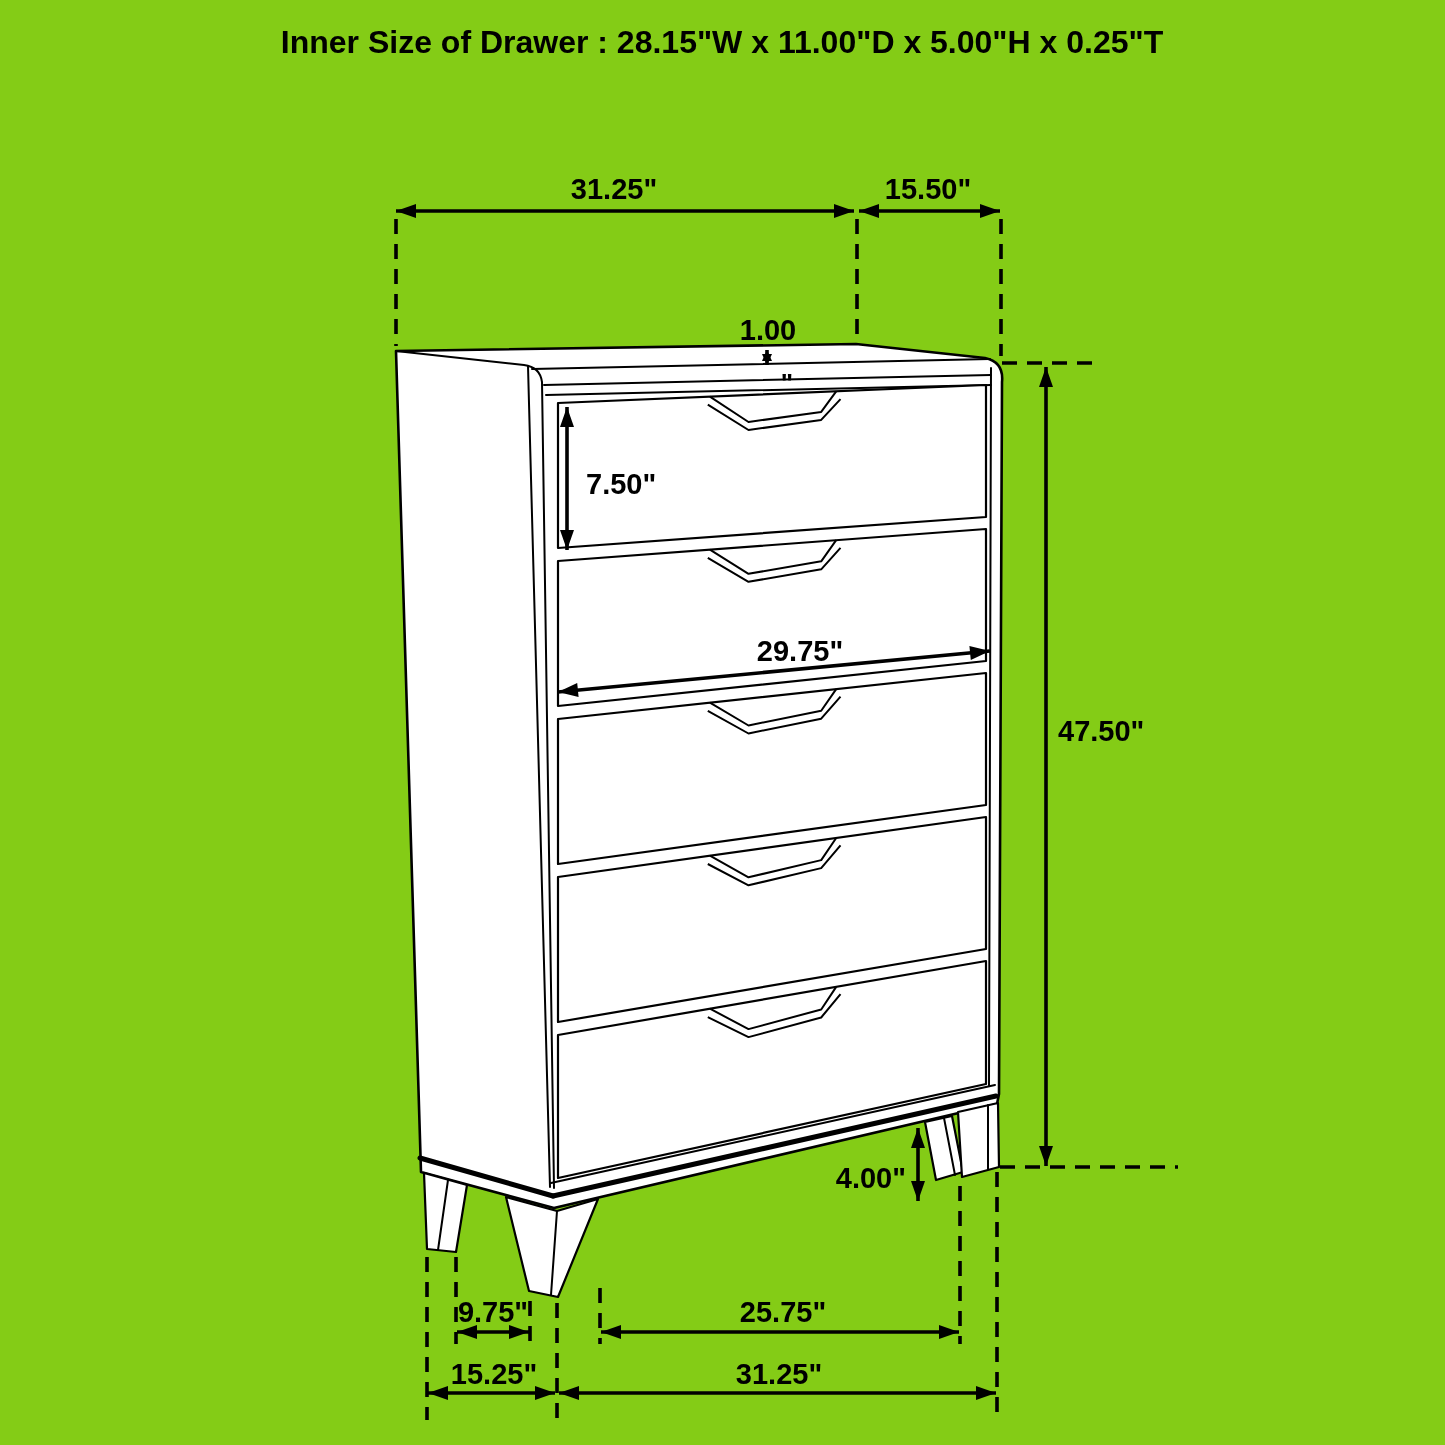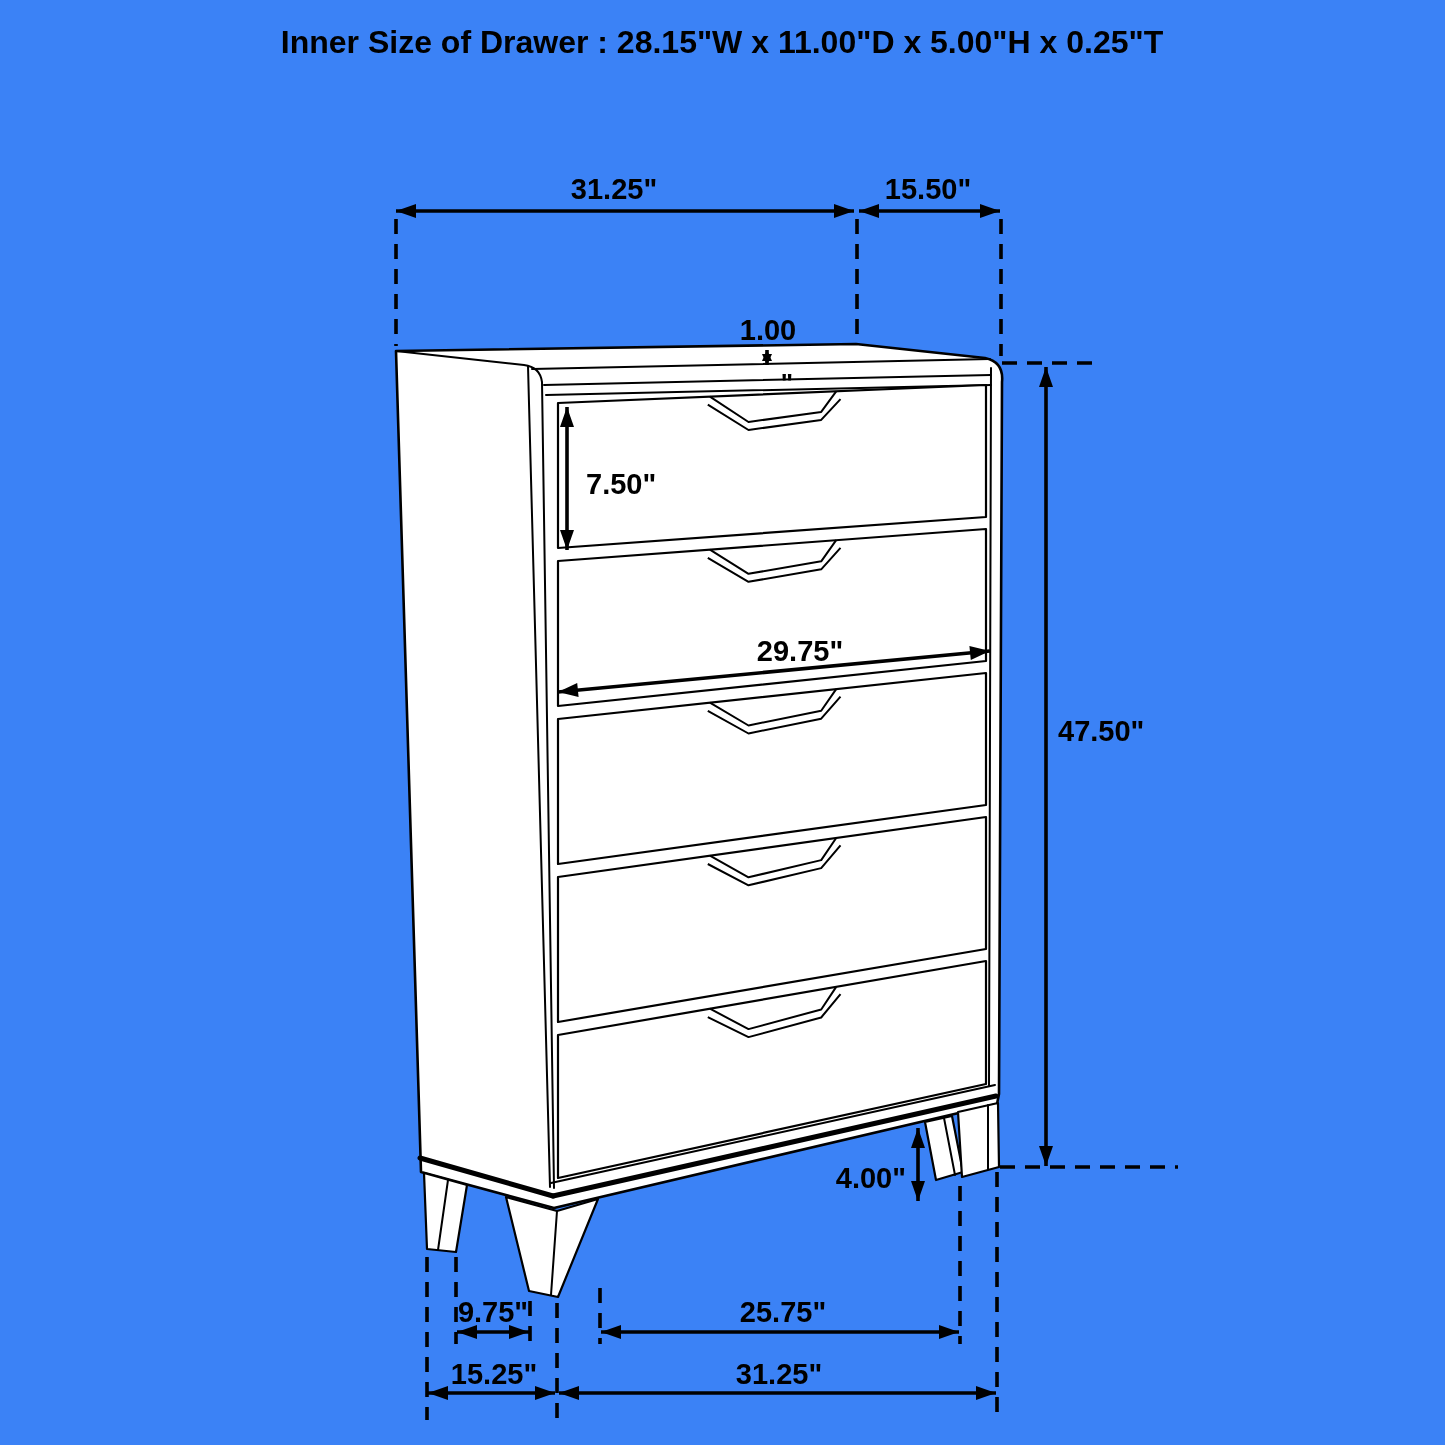--- a/index.html
+++ b/index.html
@@ -1,16 +1,16 @@
 <!DOCTYPE html>
 <html><head>
 <meta charset="utf-8">
 <style>
   html,body{margin:0;padding:0;background:#ffffff;}
-  .stage{position:relative;width:1445px;height:1445px;background:#3b82f6;overflow:hidden;}
+  .stage{position:relative;width:1445px;height:1445px;background:#84cc16;overflow:hidden;}
   svg{display:block;}
   svg text{font-family:"Liberation Sans","DejaVu Sans",sans-serif;font-weight:bold;fill:#000;}
   .title-text{font-size:32px;}
   .dimlbl{font-size:29px;}
   .inchmark{font-size:26px;}
   .sil{fill:#ffffff;stroke:#000;stroke-width:2.6;stroke-linejoin:round;}
   .ln{fill:none;stroke:#000;stroke-width:2;stroke-linejoin:round;stroke-linecap:round;}
   .heavy{fill:none;stroke:#000;stroke-width:5;stroke-linecap:round;}
   .leg{fill:#ffffff;stroke:#000;stroke-width:2.2;stroke-linejoin:round;}
   .drw{fill:#ffffff;stroke:#000;stroke-width:2.2;stroke-linejoin:round;}

